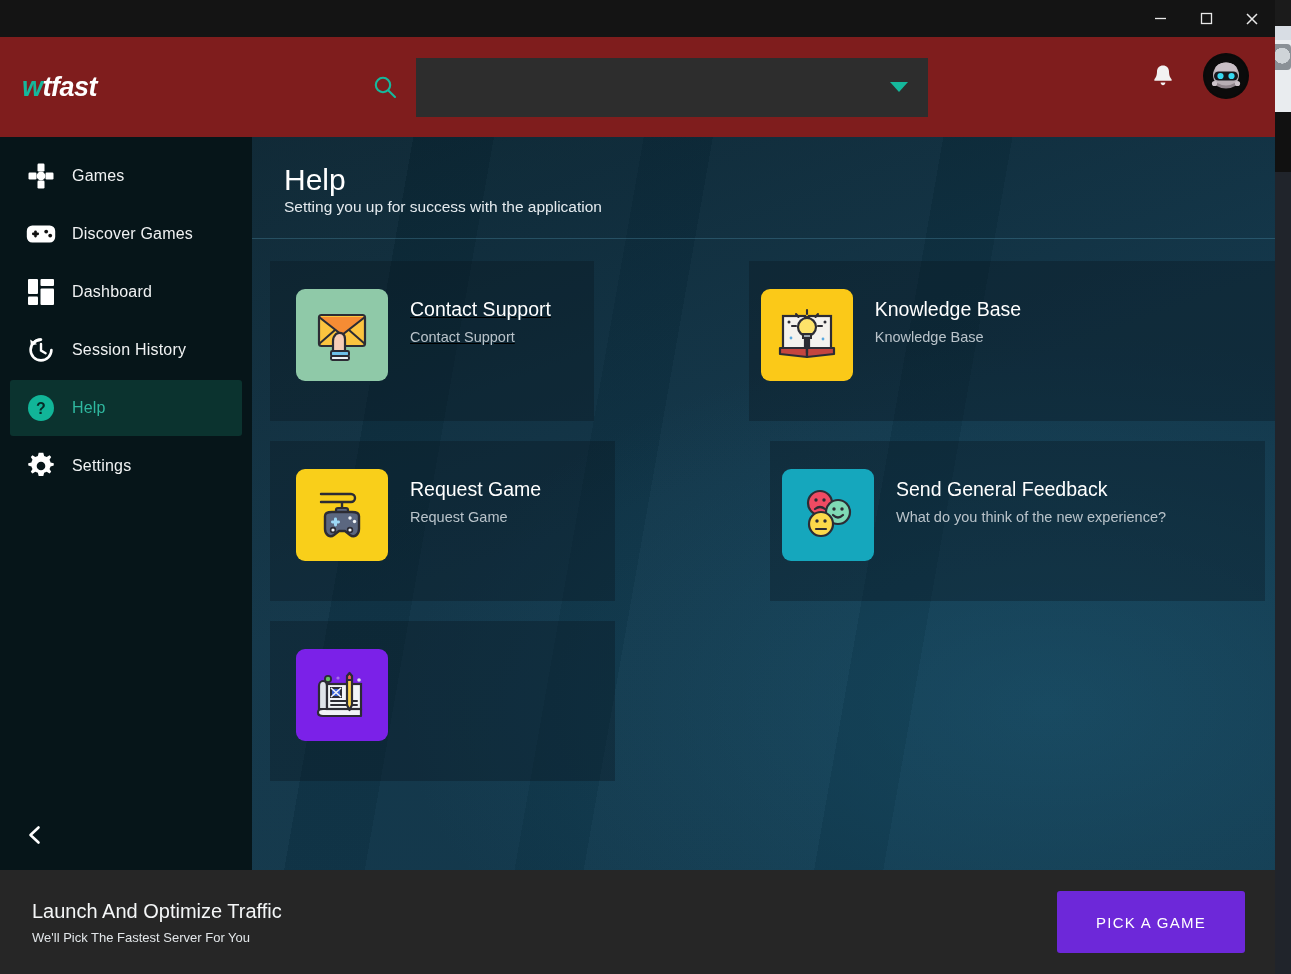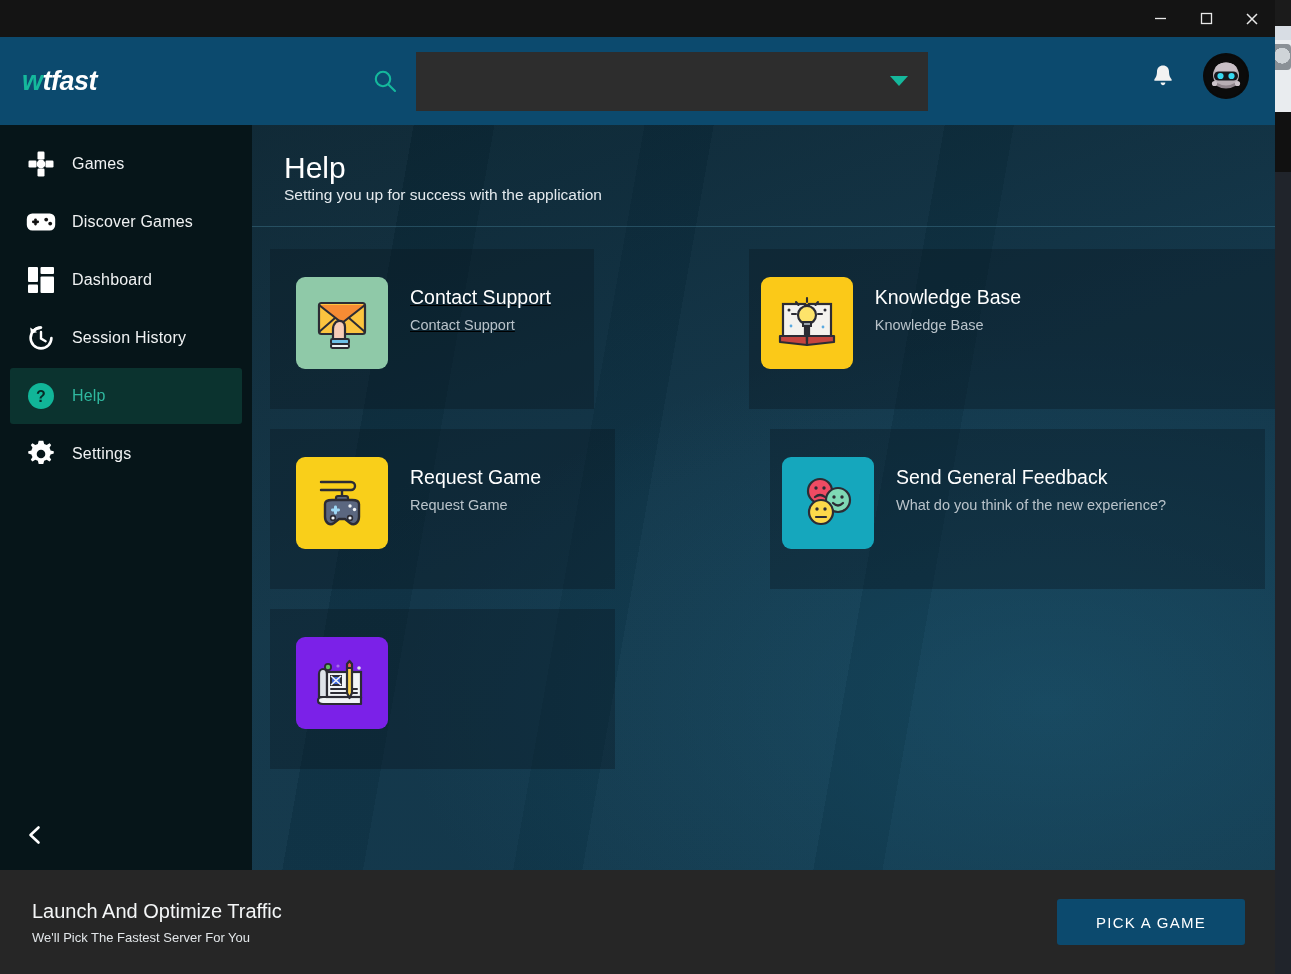--- a/index.html
+++ b/index.html
@@ -60,22 +60,22 @@
   }
   .winbtn {
     width: 46px; height: 37px;
     display: flex; align-items: center; justify-content: center;
     color: #e8e8e8;
   }
   .winbtn svg { display: block; }
 
   
   .appheader {
-    height: 88px; flex: none;
-    background: #0c4a6e;
+    height: 100px; flex: none;
+    background: #7f1d1d;
     display: flex; align-items: center;
     position: relative;
     gap: 36px;
   }
   .logo {
     width: 252px; flex: none;
     display: flex; align-items: center; padding-left: 22px;
   }
   .logo-text {
     font-size: 27px; font-weight: bold; font-style: italic;
@@ -222,22 +222,22 @@
   .footer {
     height: 104px; flex: none;
     background: #262626;
     display: flex; align-items: center;
     padding: 0 30px 0 32px;
   }
   .footer-text { flex: 1; }
   .footer-title { font-size: 20px; color: #f4f6f7; font-weight: 400; }
   .footer-sub { margin-top: 7px; font-size: 13px; color: #e2e6e9; }
   .cta {
-    width: 188px; height: 46px;
-    background: #0c4a6e; border: 0; border-radius: 3px;
+    width: 188px; height: 62px;
+    background: #6d28d9; border: 0; border-radius: 3px;
     color: #ffffff; font-size: 15px; letter-spacing: 1.3px;
     font-family: "Liberation Sans", sans-serif;
     cursor: pointer;
   }
 </style>
 </head>
 <body>
 
 <div id="app">
 

